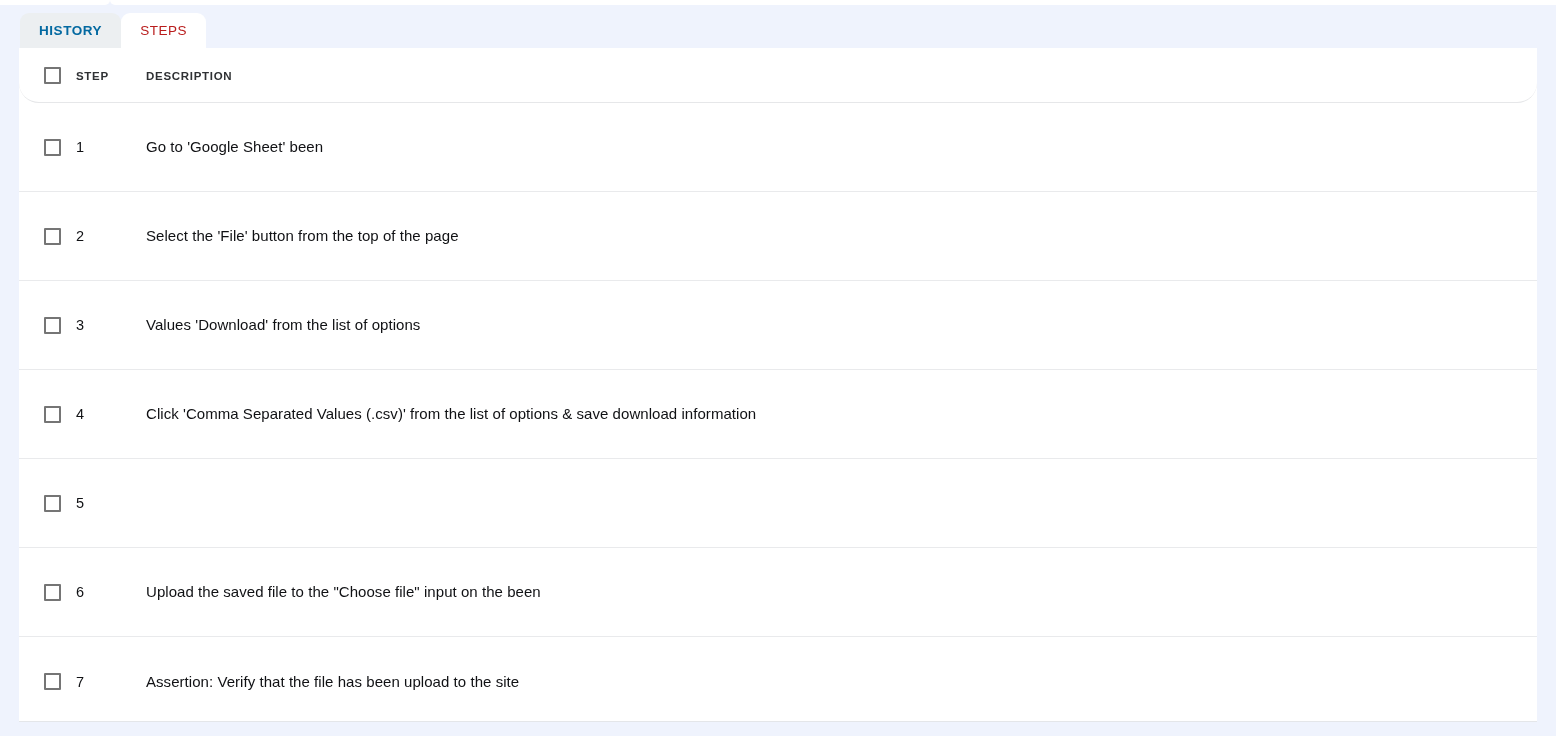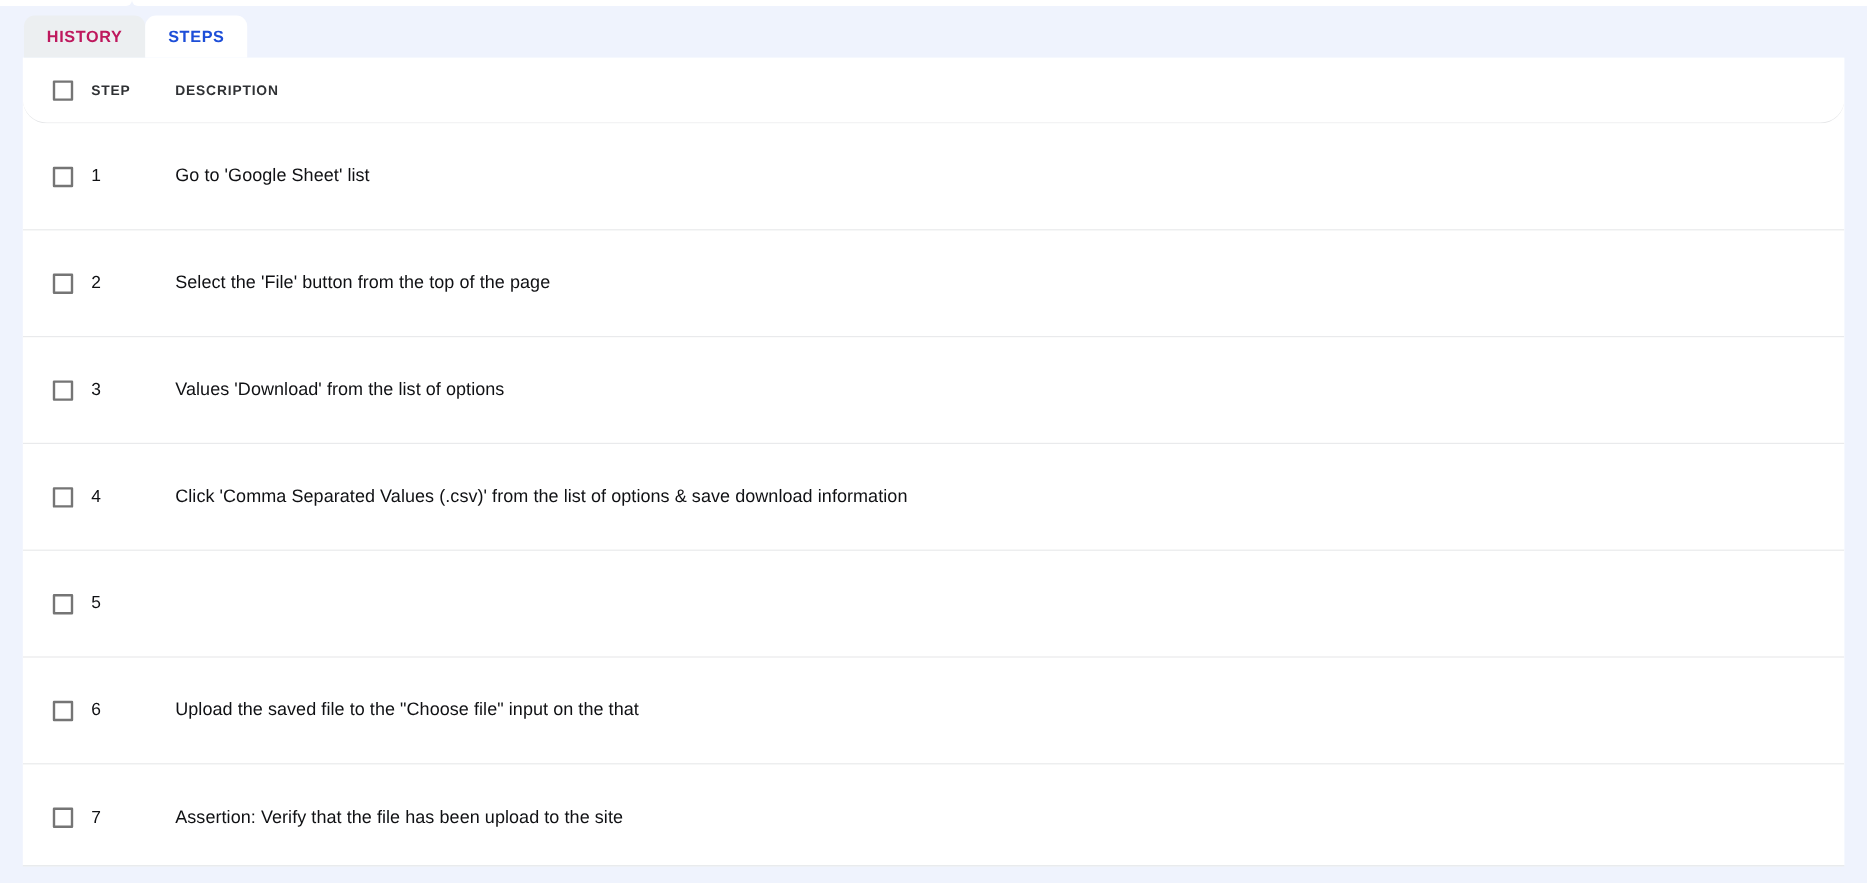--- a/index.html
+++ b/index.html
@@ -54,27 +54,27 @@
     border-top-left-radius: 9px;
     border-top-right-radius: 9px;
     font-size: 13.5px;
     letter-spacing: 0.55px;
     cursor: pointer;
     user-select: none;
     white-space: nowrap;
   }
   .tab.inactive {
     background: #eceff1;
-    color: #be185d;
+    color: #0369a1;
     font-weight: 700;
   }
   .tab.active {
     background: #ffffff;
-    color: #1d4ed8;
-    font-weight: 700;
+    color: #b91c1c;
+    font-weight: 400;
   }
 
   
   .card {
     position: absolute;
     left: 19px; top: 48px;
     width: 1518px;
     height: 674px;
     background: #ffffff;
     border-bottom: 1px solid #e4e6e9;
@@ -178,21 +178,21 @@
       </div>
 
       <div class="tbody-row">
         <div class="col-check">
           <span class="checkbox"></span>
         </div>
         <div class="col-step">
           <span class="cell-step">1</span>
         </div>
         <div class="col-desc">
-          <span class="cell-desc">Go to 'Google Sheet' list</span>
+          <span class="cell-desc">Go to 'Google Sheet' been</span>
         </div>
       </div>
 
       <div class="tbody-row">
         <div class="col-check">
           <span class="checkbox"></span>
         </div>
         <div class="col-step">
           <span class="cell-step">2</span>
         </div>
@@ -235,21 +235,21 @@
       </div>
 
       <div class="tbody-row">
         <div class="col-check">
           <span class="checkbox"></span>
         </div>
         <div class="col-step">
           <span class="cell-step">6</span>
         </div>
         <div class="col-desc">
-          <span class="cell-desc">Upload the saved file to the "Choose file" input on the that</span>
+          <span class="cell-desc">Upload the saved file to the "Choose file" input on the been</span>
         </div>
       </div>
 
       <div class="tbody-row">
         <div class="col-check">
           <span class="checkbox"></span>
         </div>
         <div class="col-step">
           <span class="cell-step">7</span>
         </div>

